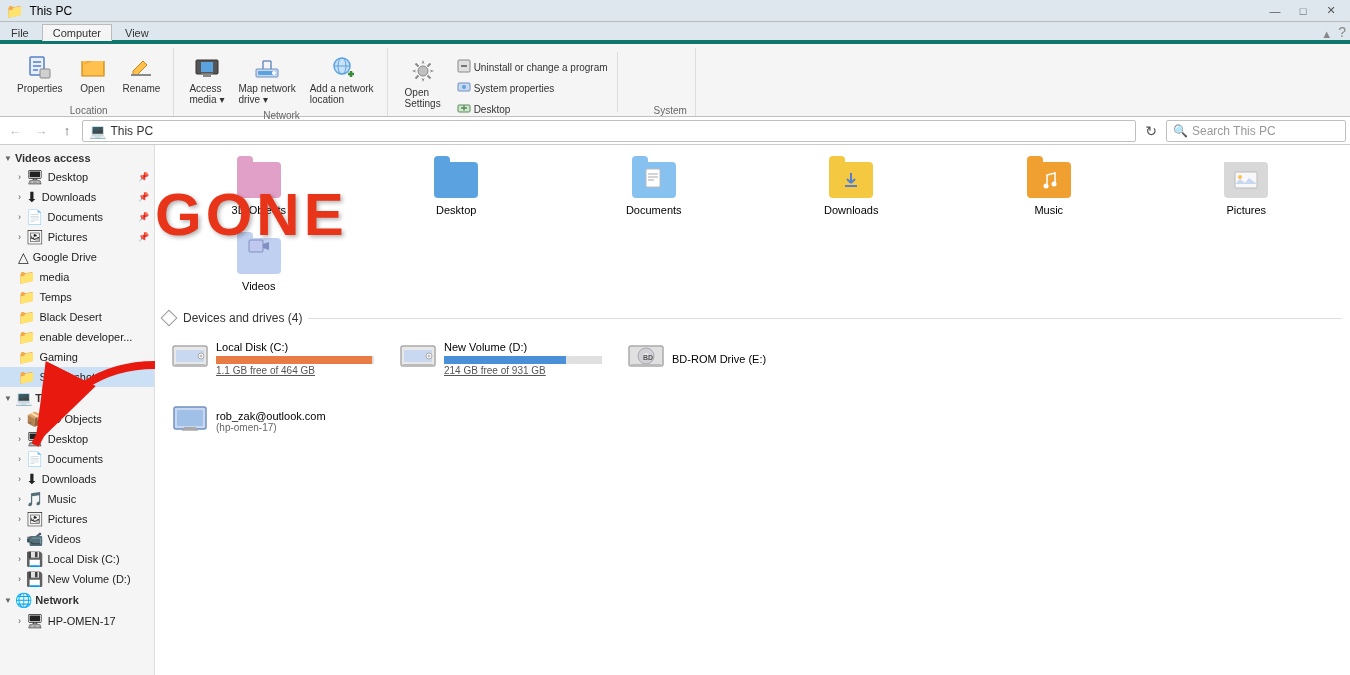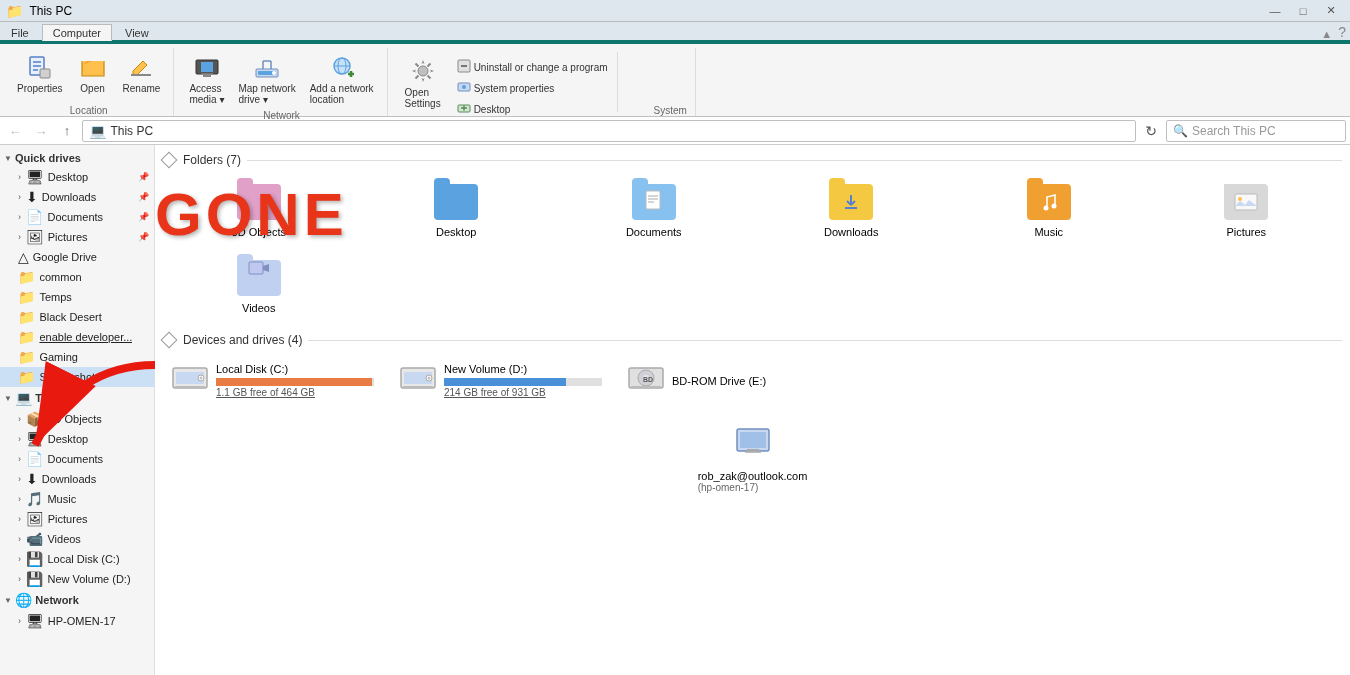--- a/index.html
+++ b/index.html
@@ -300,21 +300,20 @@
 
     .network-item {
       display: flex;
       align-items: center;
       gap: 8px;
       padding: 6px 8px;
       cursor: pointer;
       border: 1px solid transparent;
       border-radius: 2px;
       font-size: 11px;
-      flex-direction: column;
     }
 
     
     .gone-overlay {
       position: absolute;
       top: 175px;
       left: 160px;
       pointer-events: none;
       z-index: 100;
     }
@@ -615,21 +614,21 @@
     <span>Search This PC</span>
   </div>
 </div>
 
 <div class="main-layout" style="position:relative;">
 
   <div class="sidebar">
 
     <div class="sidebar-group-header">
       <span class="chevron">▼</span>
-      <span>Quick drives</span>
+      <span>Videos access</span>
     </div>
     <div class="sidebar-item">
       <span class="arrow">›</span>
       <span class="sidebar-icon">🖥</span>
       <span>Desktop</span>
       <span class="pin">📌</span>
     </div>
     <div class="sidebar-item">
       <span class="arrow">›</span>
       <span class="sidebar-icon">⬇</span>
@@ -647,33 +646,33 @@
       <span class="sidebar-icon">🖼</span>
       <span>Pictures</span>
       <span class="pin">📌</span>
     </div>
     <div class="sidebar-item">
       <span class="sidebar-icon">△</span>
       <span>Google Drive</span>
     </div>
     <div class="sidebar-item">
       <span class="sidebar-icon">📁</span>
-      <span>common</span>
+      <span>media</span>
     </div>
     <div class="sidebar-item">
       <span class="sidebar-icon">📁</span>
       <span>Temps</span>
     </div>
     <div class="sidebar-item">
       <span class="sidebar-icon">📁</span>
       <span>Black Desert</span>
     </div>
     <div class="sidebar-item">
       <span class="sidebar-icon">📁</span>
-      <span style="overflow:hidden;text-overflow:ellipsis;text-decoration:underline;">enable developer...</span>
+      <span style="overflow:hidden;text-overflow:ellipsis;">enable developer...</span>
     </div>
     <div class="sidebar-item">
       <span class="sidebar-icon">📁</span>
       <span>Gaming</span>
     </div>
     <div class="sidebar-item selected">
       <span class="sidebar-icon">📁</span>
       <span>Screenshots</span>
     </div>
 
@@ -735,24 +734,20 @@
     </div>
     <div class="sidebar-item">
       <span class="arrow">›</span>
       <span class="sidebar-icon">🖥</span>
       <span>HP-OMEN-17</span>
     </div>
   </div>
 
   <div class="content-area">
 
-    <div class="section-header">
-      <span>Folders (7)</span>
-      <div class="section-line"></div>
-    </div>
     <div class="folders-grid">
 
       <div class="folder-item">
         <div class="folder-icon-img">
           <div class="folder-3d"></div>
         </div>
         <span>3D Objects</span>
       </div>
 
       <div class="folder-item">

